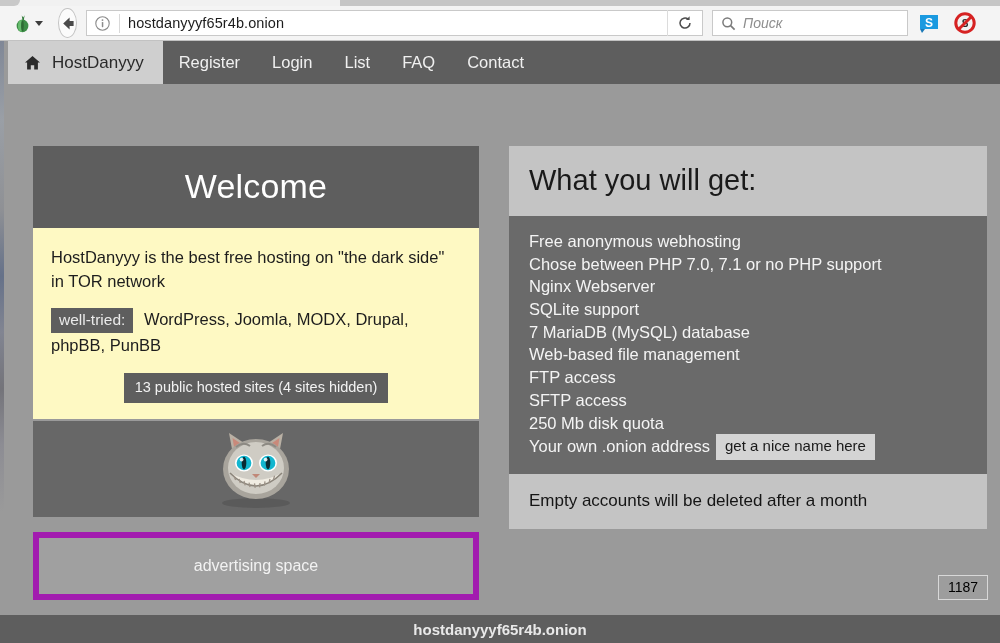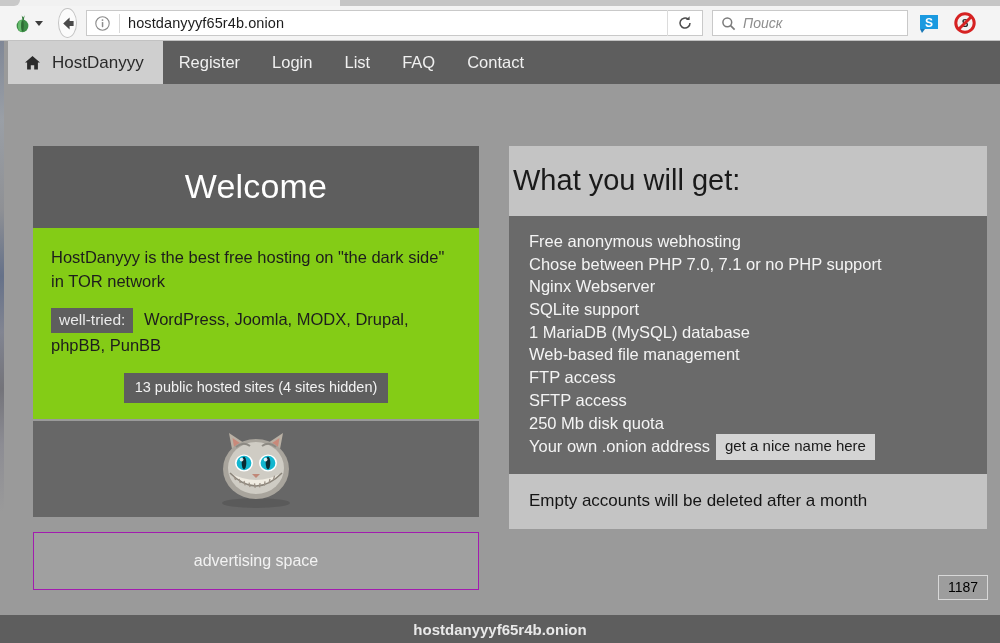--- a/index.html
+++ b/index.html
@@ -140,49 +140,49 @@
   .col-left { position: absolute; left: 33px; top: 62px; width: 446px; }
   .col-right { position: absolute; left: 509px; top: 62px; width: 478px; }
 
   .panel-dark-head {
     background: #5e5e5e; color: #ffffff;
     font-size: 34px; font-weight: 400;
     text-align: center; padding: 21px 0 22px;
     letter-spacing: .2px;
   }
   .panel-body-light {
-    background: #84cc16; color: #1d1d1d;
+    background: #fef9c3; color: #1d1d1d;
     padding: 17px 18px 16px;
     font-size: 16.5px; line-height: 1.47;
   }
   .tag-dark {
     display: inline-block; background: #5e5e5e; color: #eaeaea;
     padding: 1px 8px 2px; font-size: 15.5px;
   }
   .center-badge { text-align: center; margin-top: 15px; }
   .badge-dark {
     display: inline-block; background: #5e5e5e; color: #f2f2f2;
     padding: 4px 11px 5px; font-size: 14.5px;
   }
 
   .cat-panel {
     background: #676767; height: 96px;
     display: flex; align-items: center; justify-content: center;
     margin-top: 2px;
   }
   .ad-box {
     margin-top: 15px; height: 56px;
-    border: 1px solid #a21caf; background: #a0a0a0;
+    border: 6px solid #a21caf; background: #a0a0a0;
     display: flex; align-items: center; justify-content: center;
     color: #f2f2f2; font-size: 16px; cursor: pointer;
   }
 
   .panel-light-head {
     background: #c4c4c4; color: #1a1a1a;
-    font-size: 29px; padding: 18px 4px 19px;
+    font-size: 29px; padding: 18px 20px 19px;
   }
   .panel-body-dark {
     background: #6a6a6a; color: #f4f4f4;
     padding: 14px 20px 14px;
     font-size: 16.5px; line-height: 1.375;
   }
   .feat { white-space: normal; }
   .inline-btn {
     display: inline-block; background: #d4d4d4; color: #1a1a1a;
     padding: 2px 9px 3px; font-size: 15px; margin-left: 6px;
@@ -351,21 +351,21 @@
         </div>
       </div>
 
       <div class="col-right">
         <div class="panel-light-head">What you will get:</div>
         <div class="panel-body-dark">
           <div class="feat">Free anonymous webhosting</div>
           <div class="feat">Chose between PHP 7.0, 7.1 or no PHP support</div>
           <div class="feat">Nginx Webserver</div>
           <div class="feat">SQLite support</div>
-          <div class="feat">1 MariaDB (MySQL) database</div>
+          <div class="feat">7 MariaDB (MySQL) database</div>
           <div class="feat">Web-based file management</div>
           <div class="feat">FTP access</div>
           <div class="feat">SFTP access</div>
           <div class="feat">250 Mb disk quota</div>
           <div class="feat">
             <span>Your own .onion address</span><span class="inline-btn">get a nice name here</span>
           </div>
         </div>
         <div class="panel-foot-light">Empty accounts will be deleted after a month</div>
       </div>

